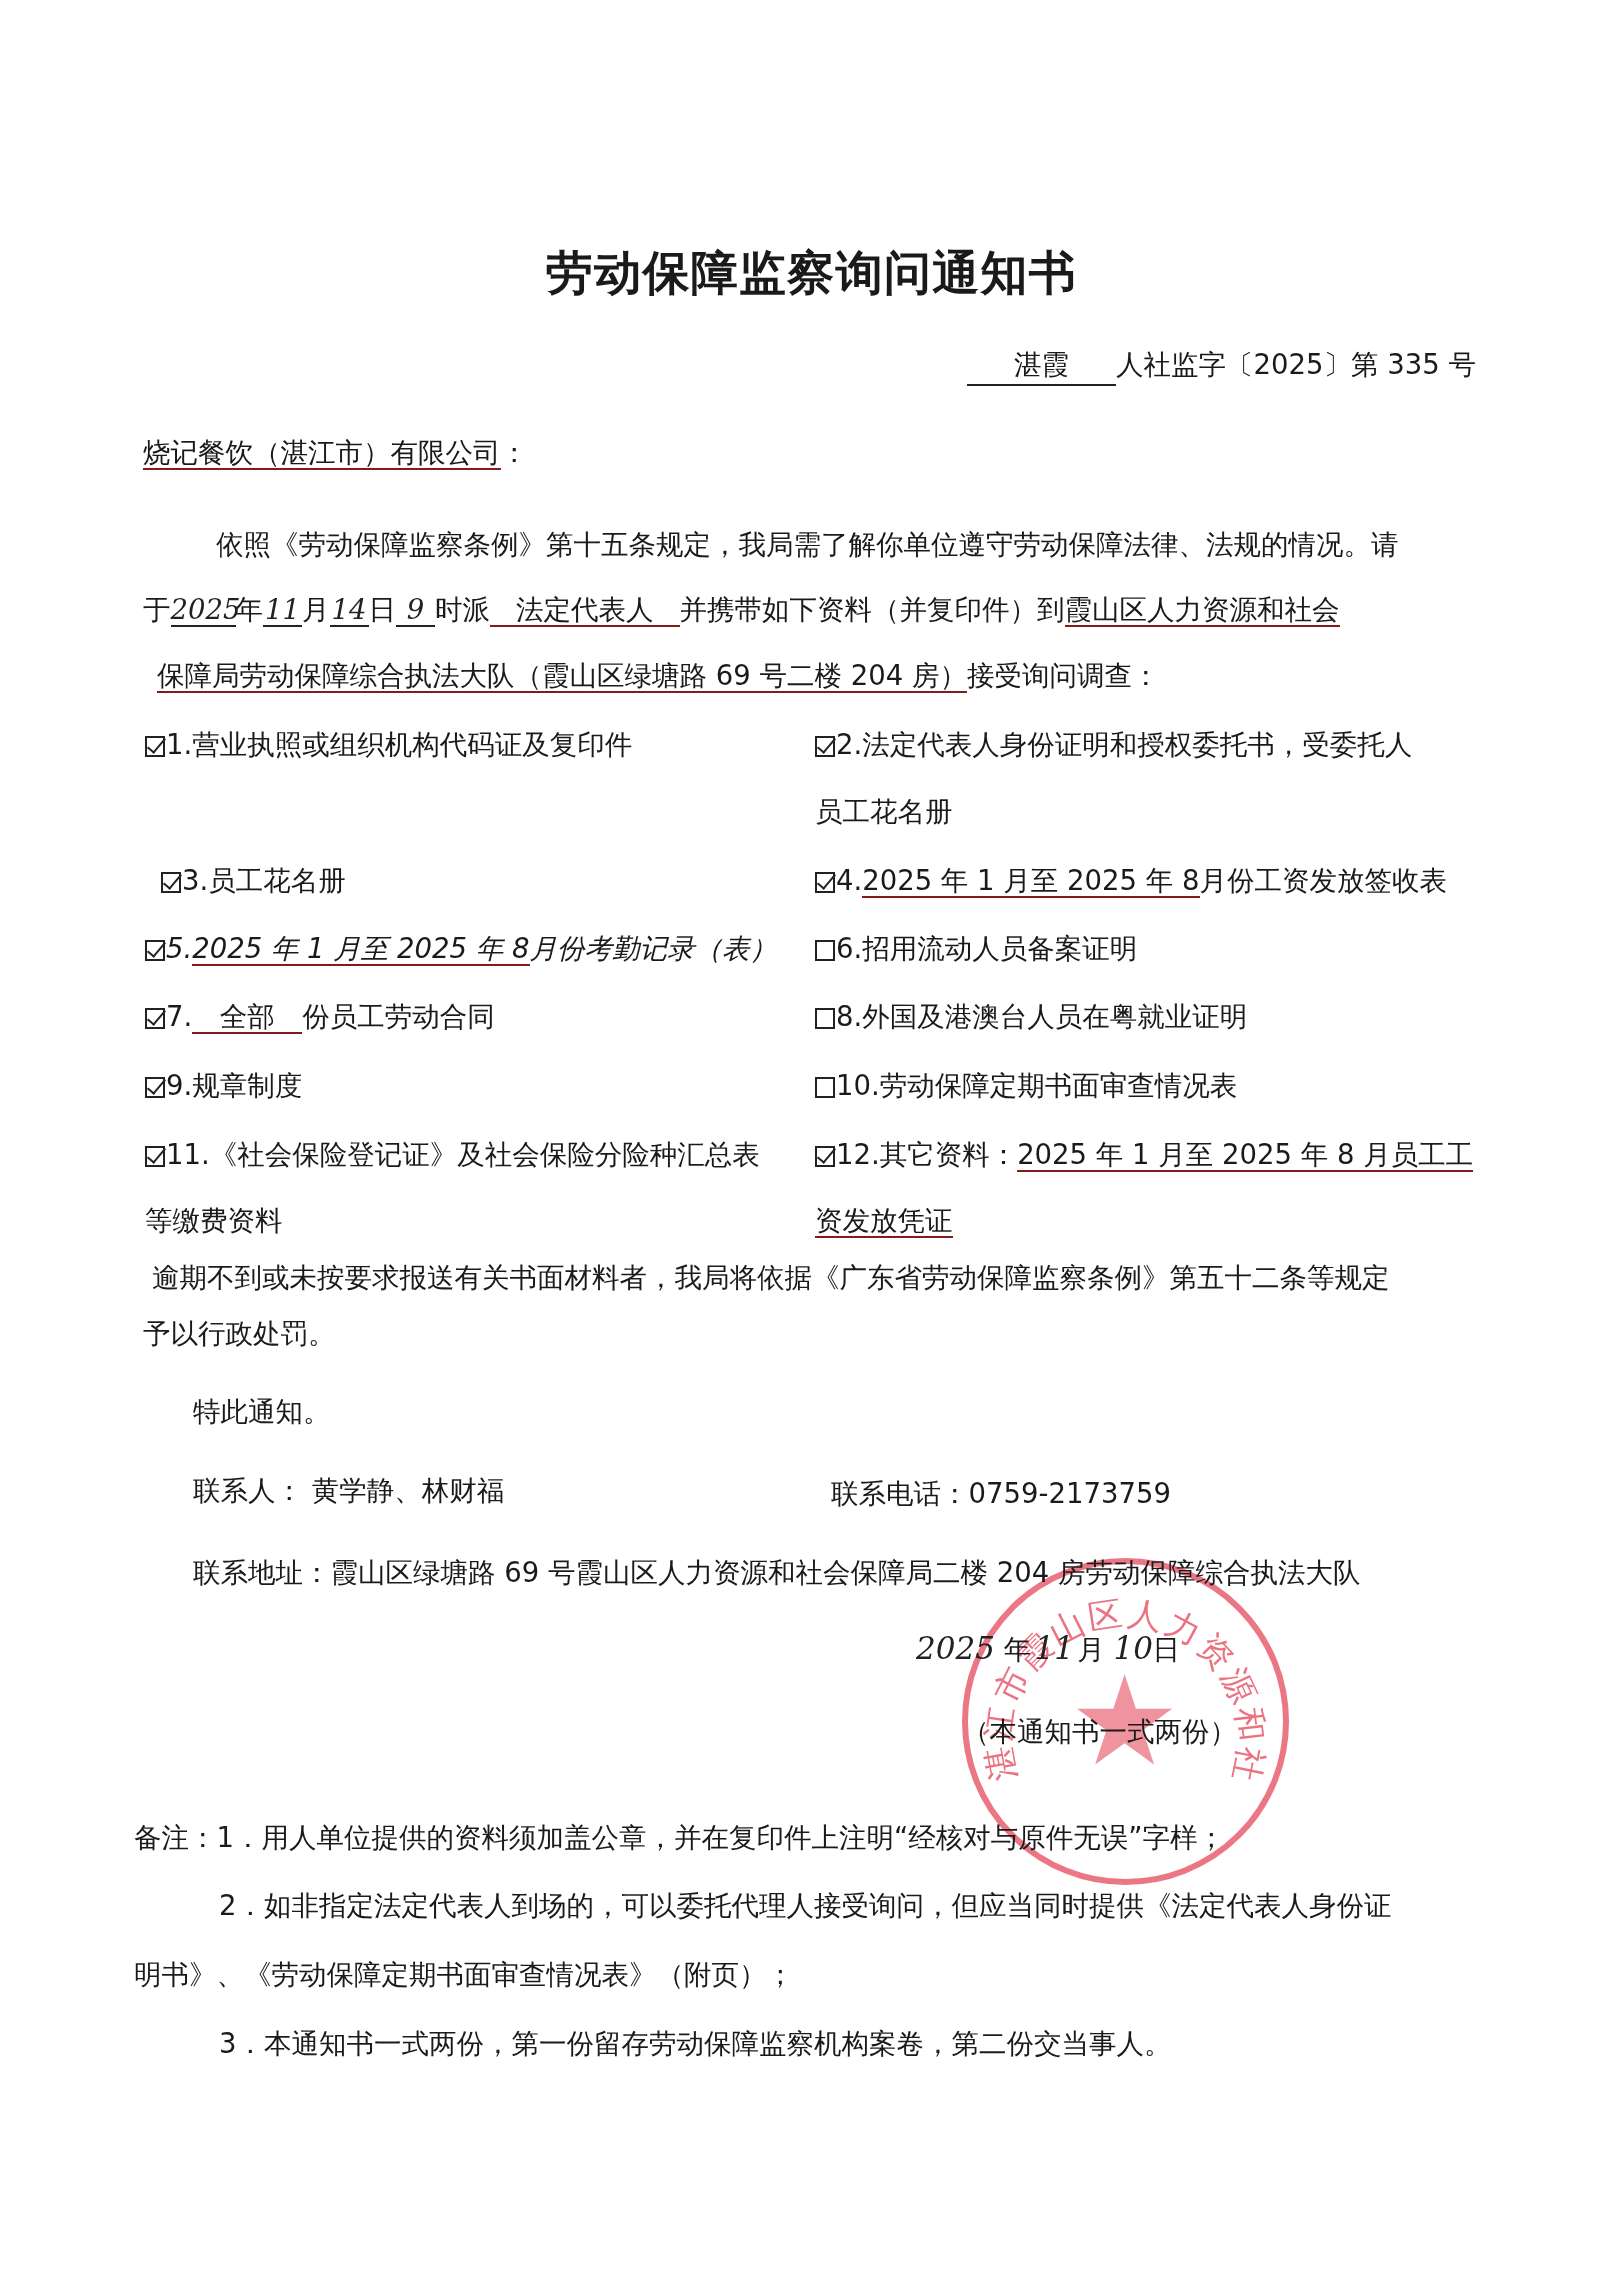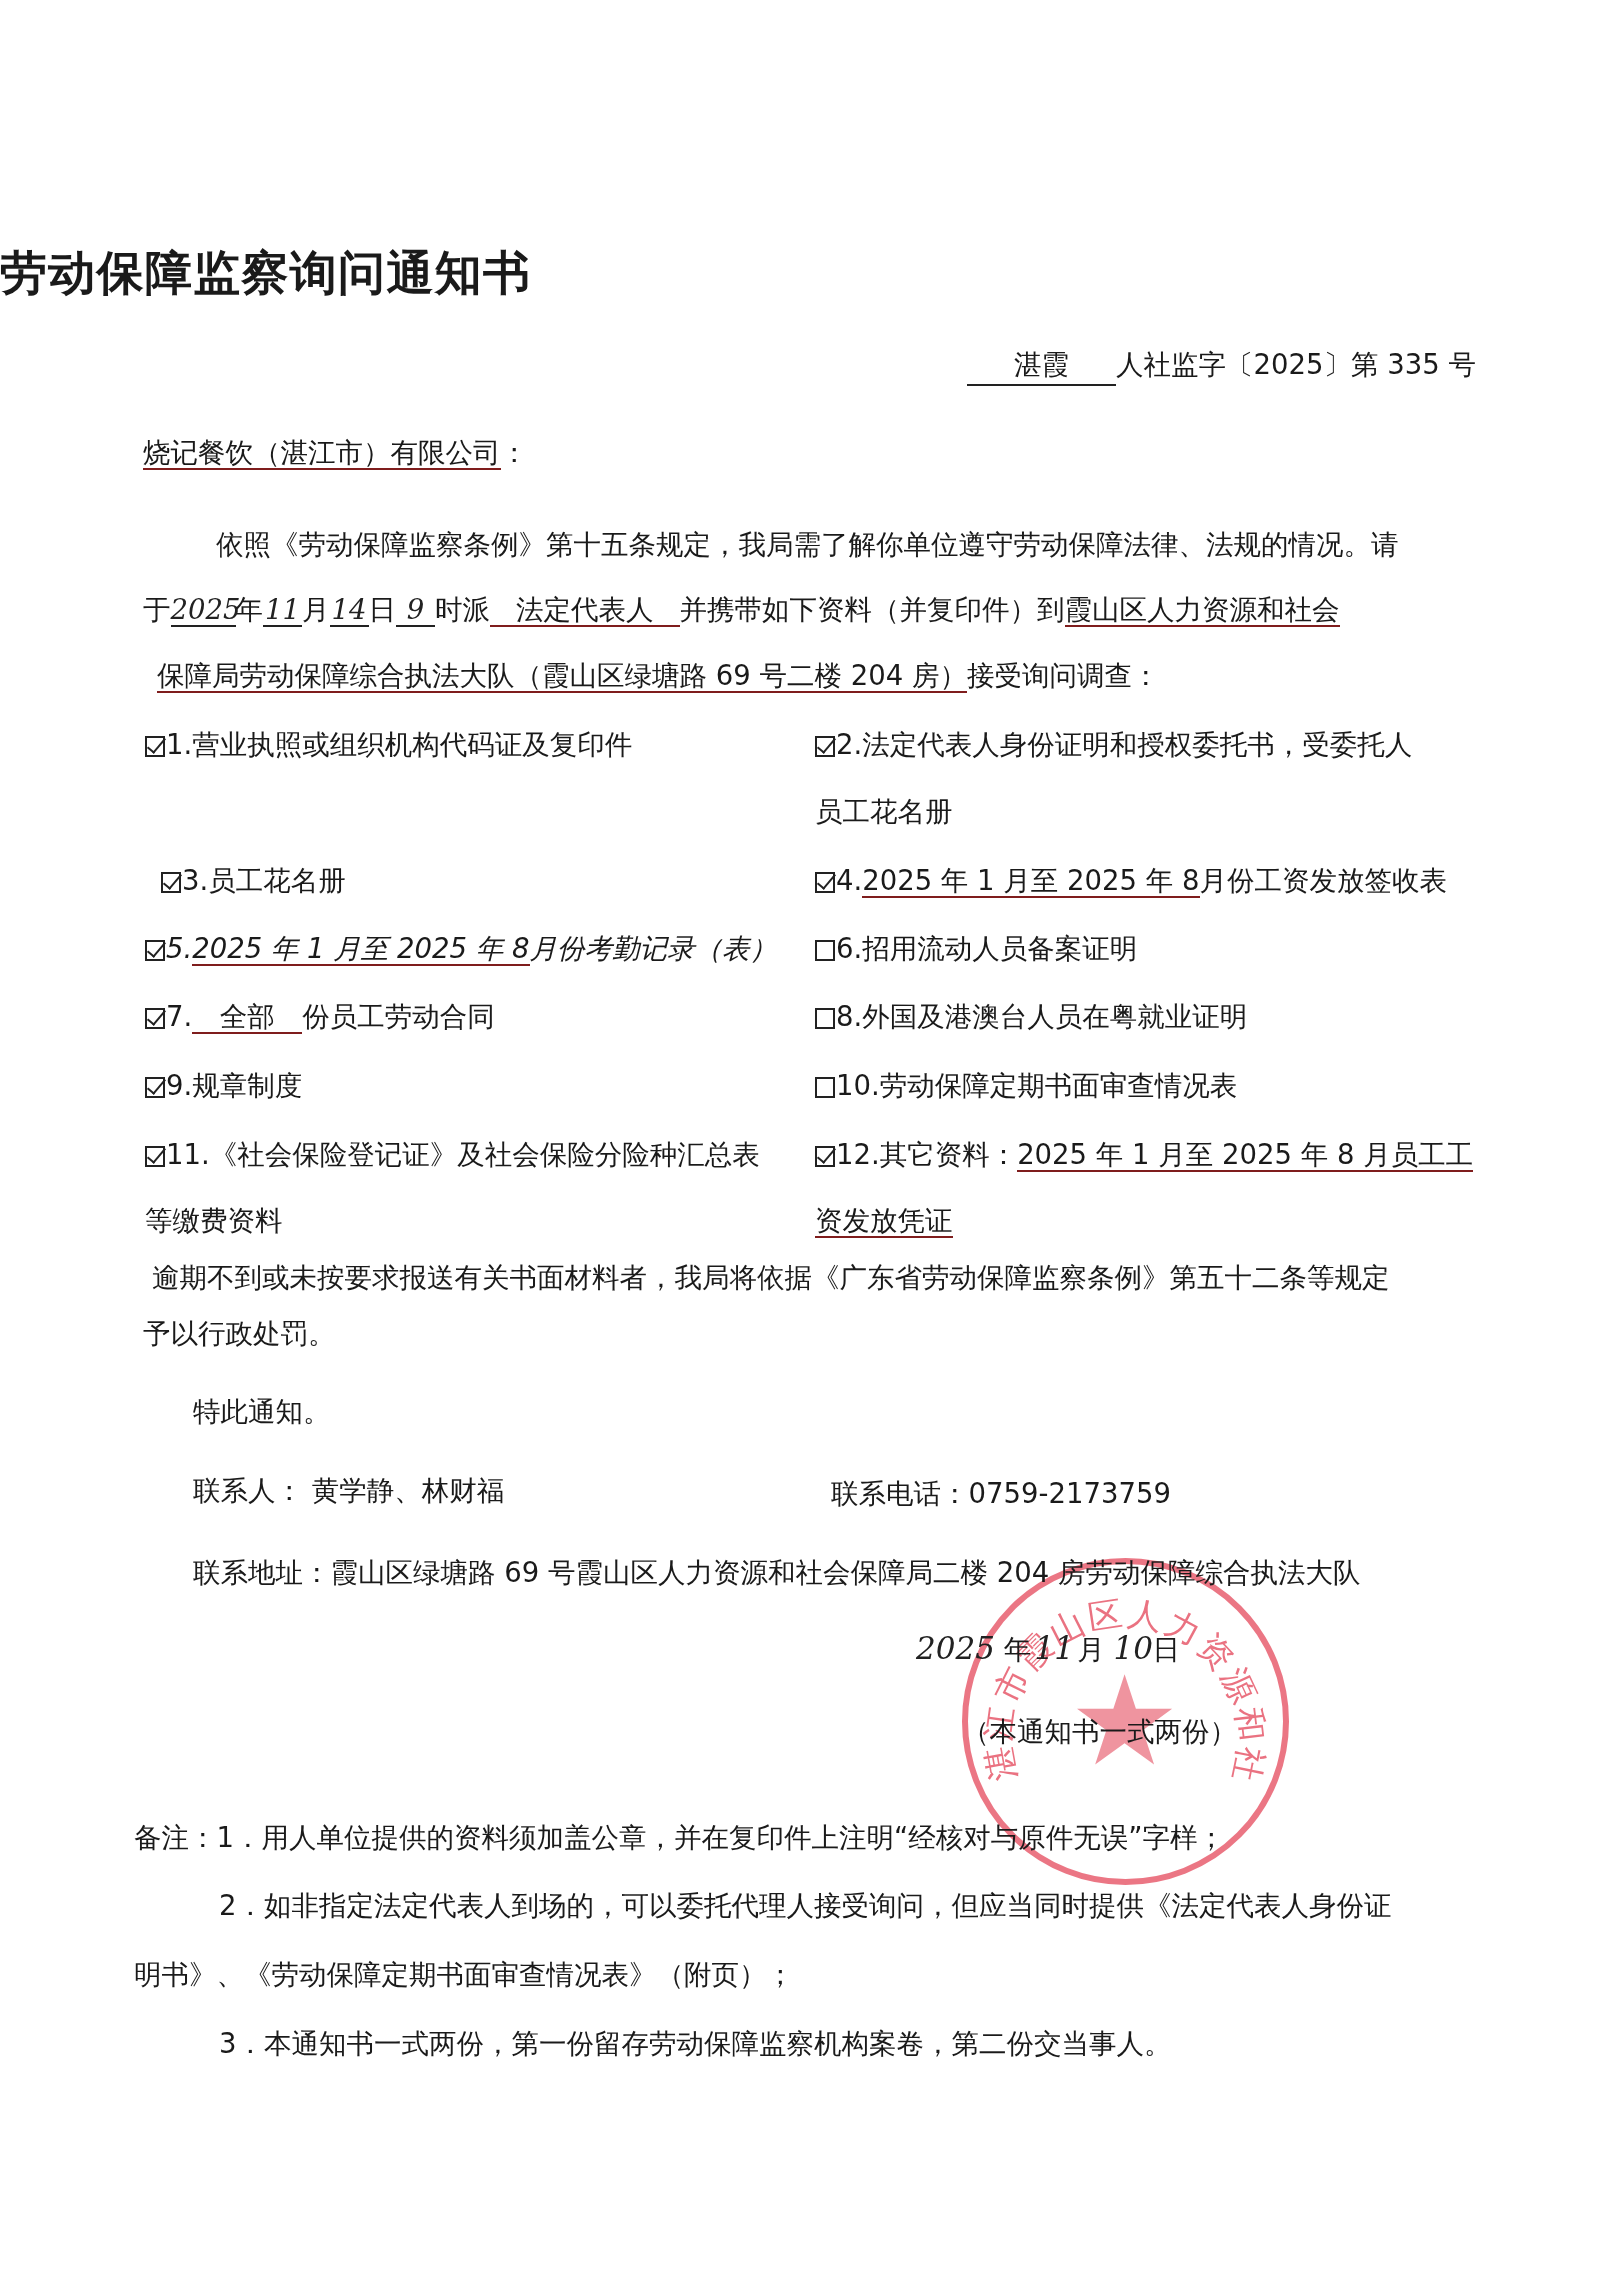--- a/index.html
+++ b/index.html
@@ -3,21 +3,21 @@
 <meta charset="utf-8">
 <style>
   html, body { margin: 0; padding: 0; background: #ffffff; }
   body {
     width: 1623px; height: 2295px; position: relative; overflow: hidden;
     font-family: "DejaVu Sans", "Liberation Sans", sans-serif;
     color: #1a1a1a;
   }
   .abs { position: absolute; white-space: nowrap; }
   .title {
-    left: 0; width: 1623px; top: 242px; text-align: left;
+    left: 0; width: 1623px; top: 242px; text-align: center;
     font-size: 47px; letter-spacing: 1.3px; font-weight: bold;
   }
   .docno { right: 147px; top: 347px; font-size: 27.5px; }
   .docno .ul { display: inline-block; border-bottom: 2px solid #222; padding: 0 47px 1.3px 47px; }
   .ul { border-bottom: 2px solid #7f1d1d; }
   .hand { font-family: "DejaVu Serif", serif; font-style: italic; color: #222; display: inline-block; text-align: center; border-bottom: 2px solid #222; }
   .line { left: 143px; font-size: 27.5px; }
   .chk { display: inline-block; width: 19.6px; height: 21px; border: 2px solid #222; margin-right: 1.3px; vertical-align: -2.6px; position: relative; box-sizing: border-box; }
   .chk.on::after {
     content: ""; position: absolute; left: 4.6px; top: -3.9px; width: 6.5px; height: 17px;

